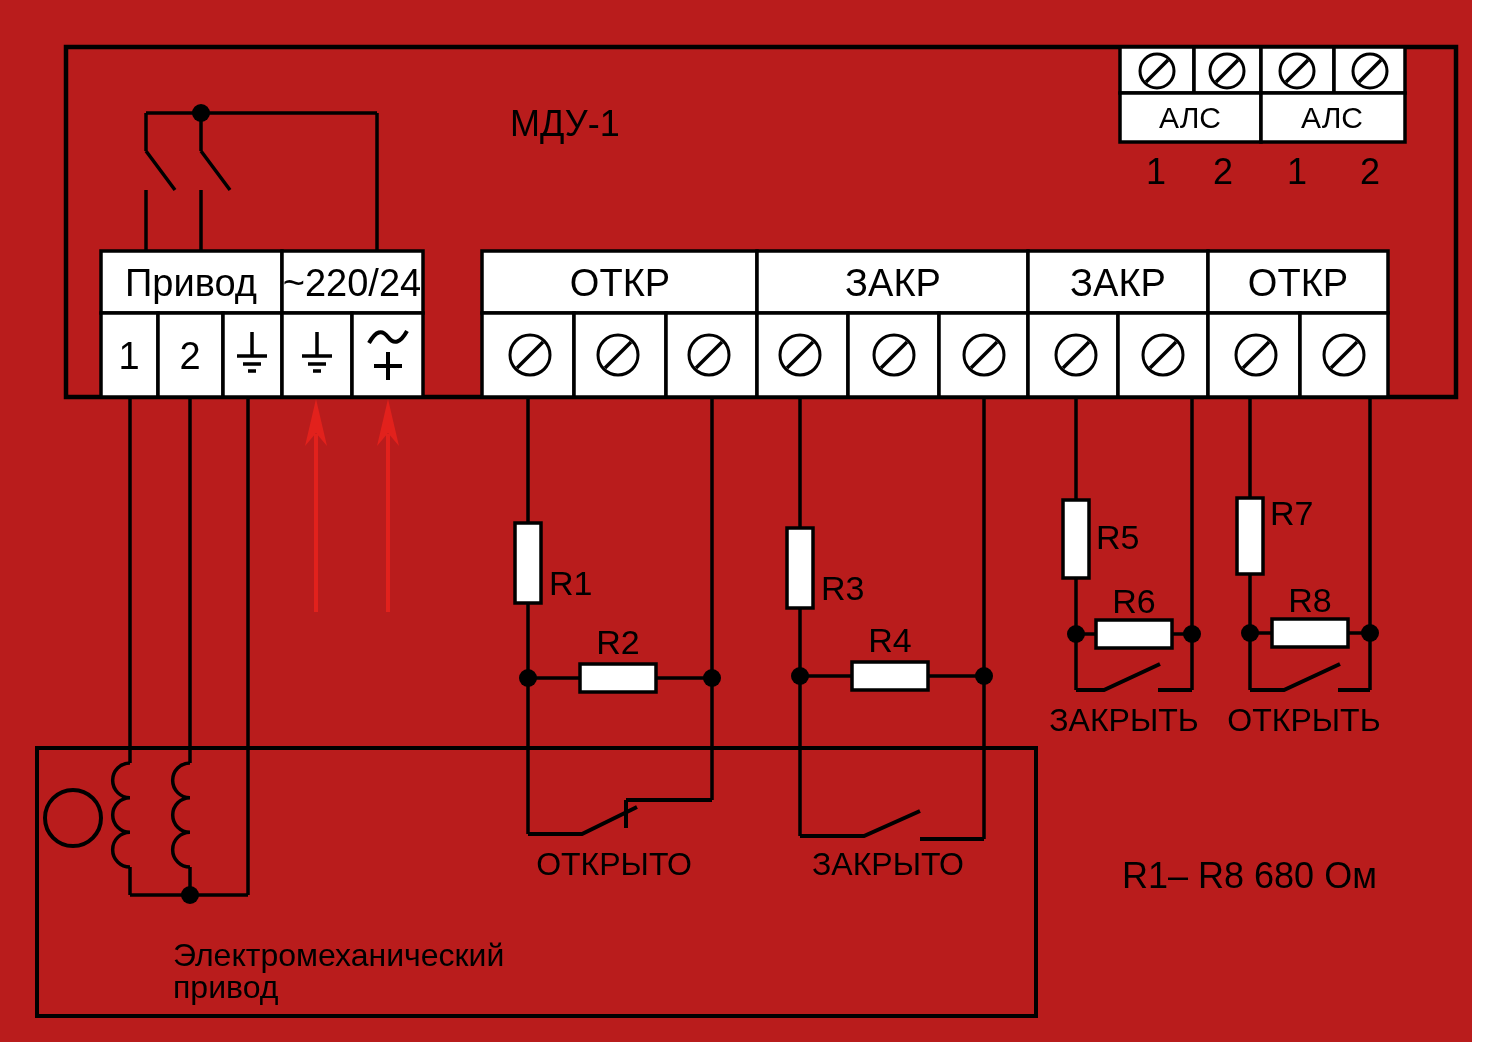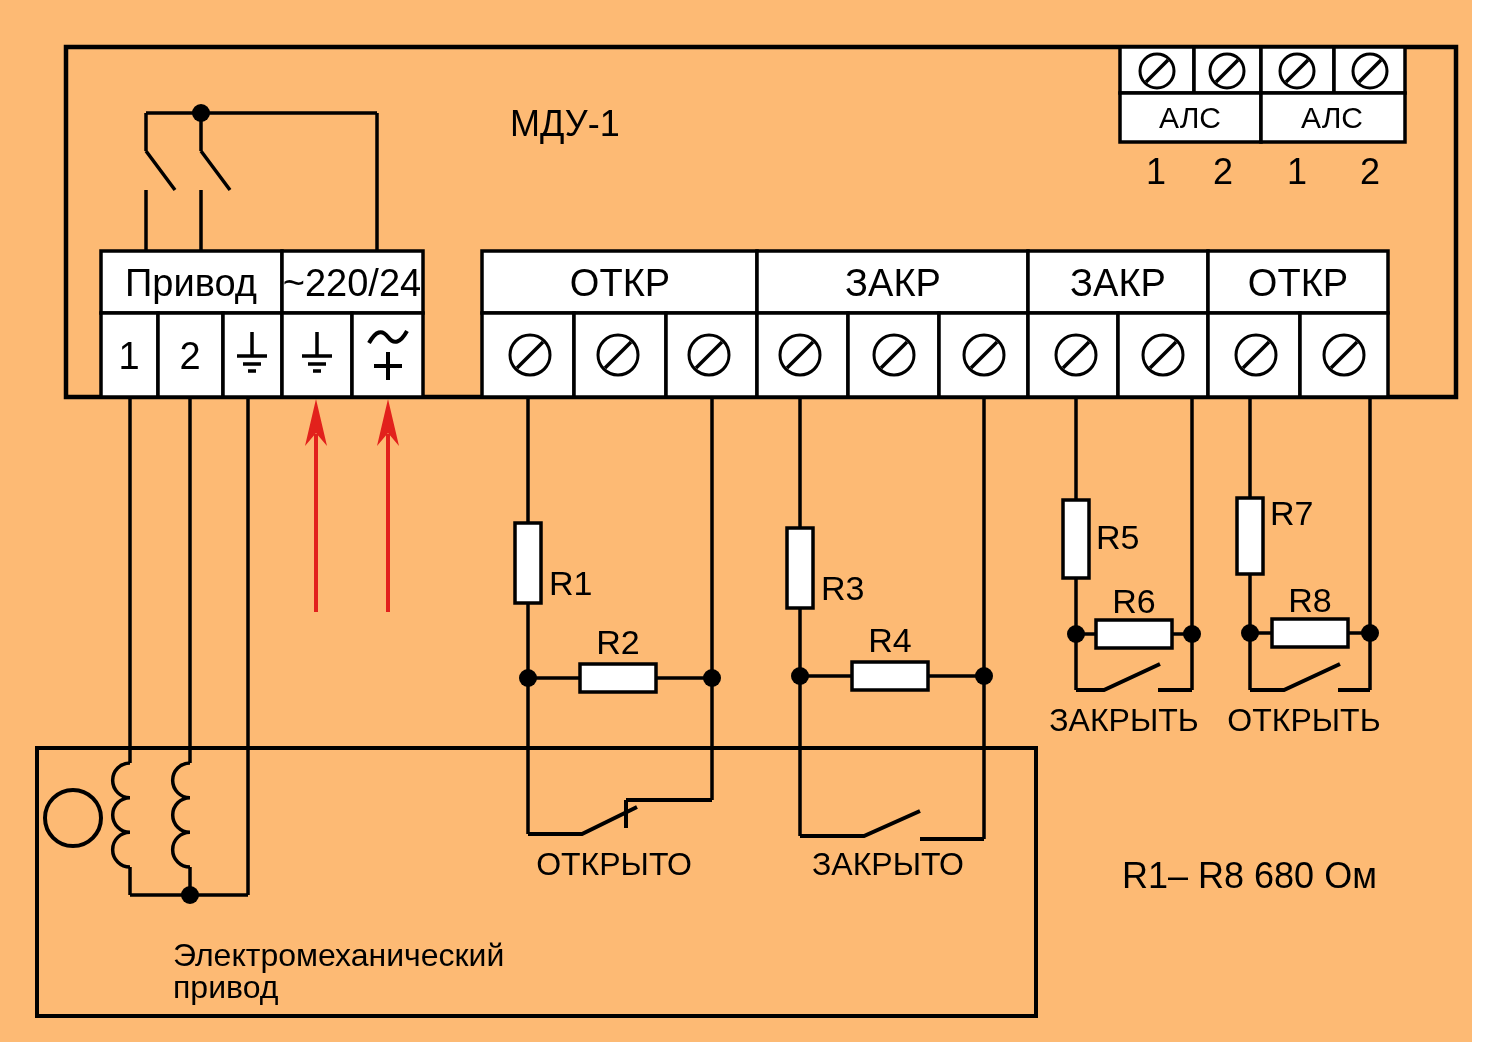--- a/index.html
+++ b/index.html
@@ -1,16 +1,16 @@
 <!DOCTYPE html>
 <html><head>
 <meta charset="utf-8">
 <style>
   html,body{margin:0;padding:0;background:#ffffff;}
-  .stage{position:relative;width:1472px;height:1042px;background:#fdba74;overflow:hidden;}
+  .stage{position:relative;width:1472px;height:1042px;background:#b91c1c;overflow:hidden;}
   svg{display:block;}
   text{font-family:"Liberation Sans", sans-serif;fill:#000;}
   .hdr{font-size:38px;}
   .pin{font-size:38px;}
   .als{font-size:30px;}
   .alsnum{font-size:36px;}
   .rlab{font-size:34px;}
   .swlab{font-size:32px;}
   .note{font-size:36px;}
   .title{font-size:36px;}

